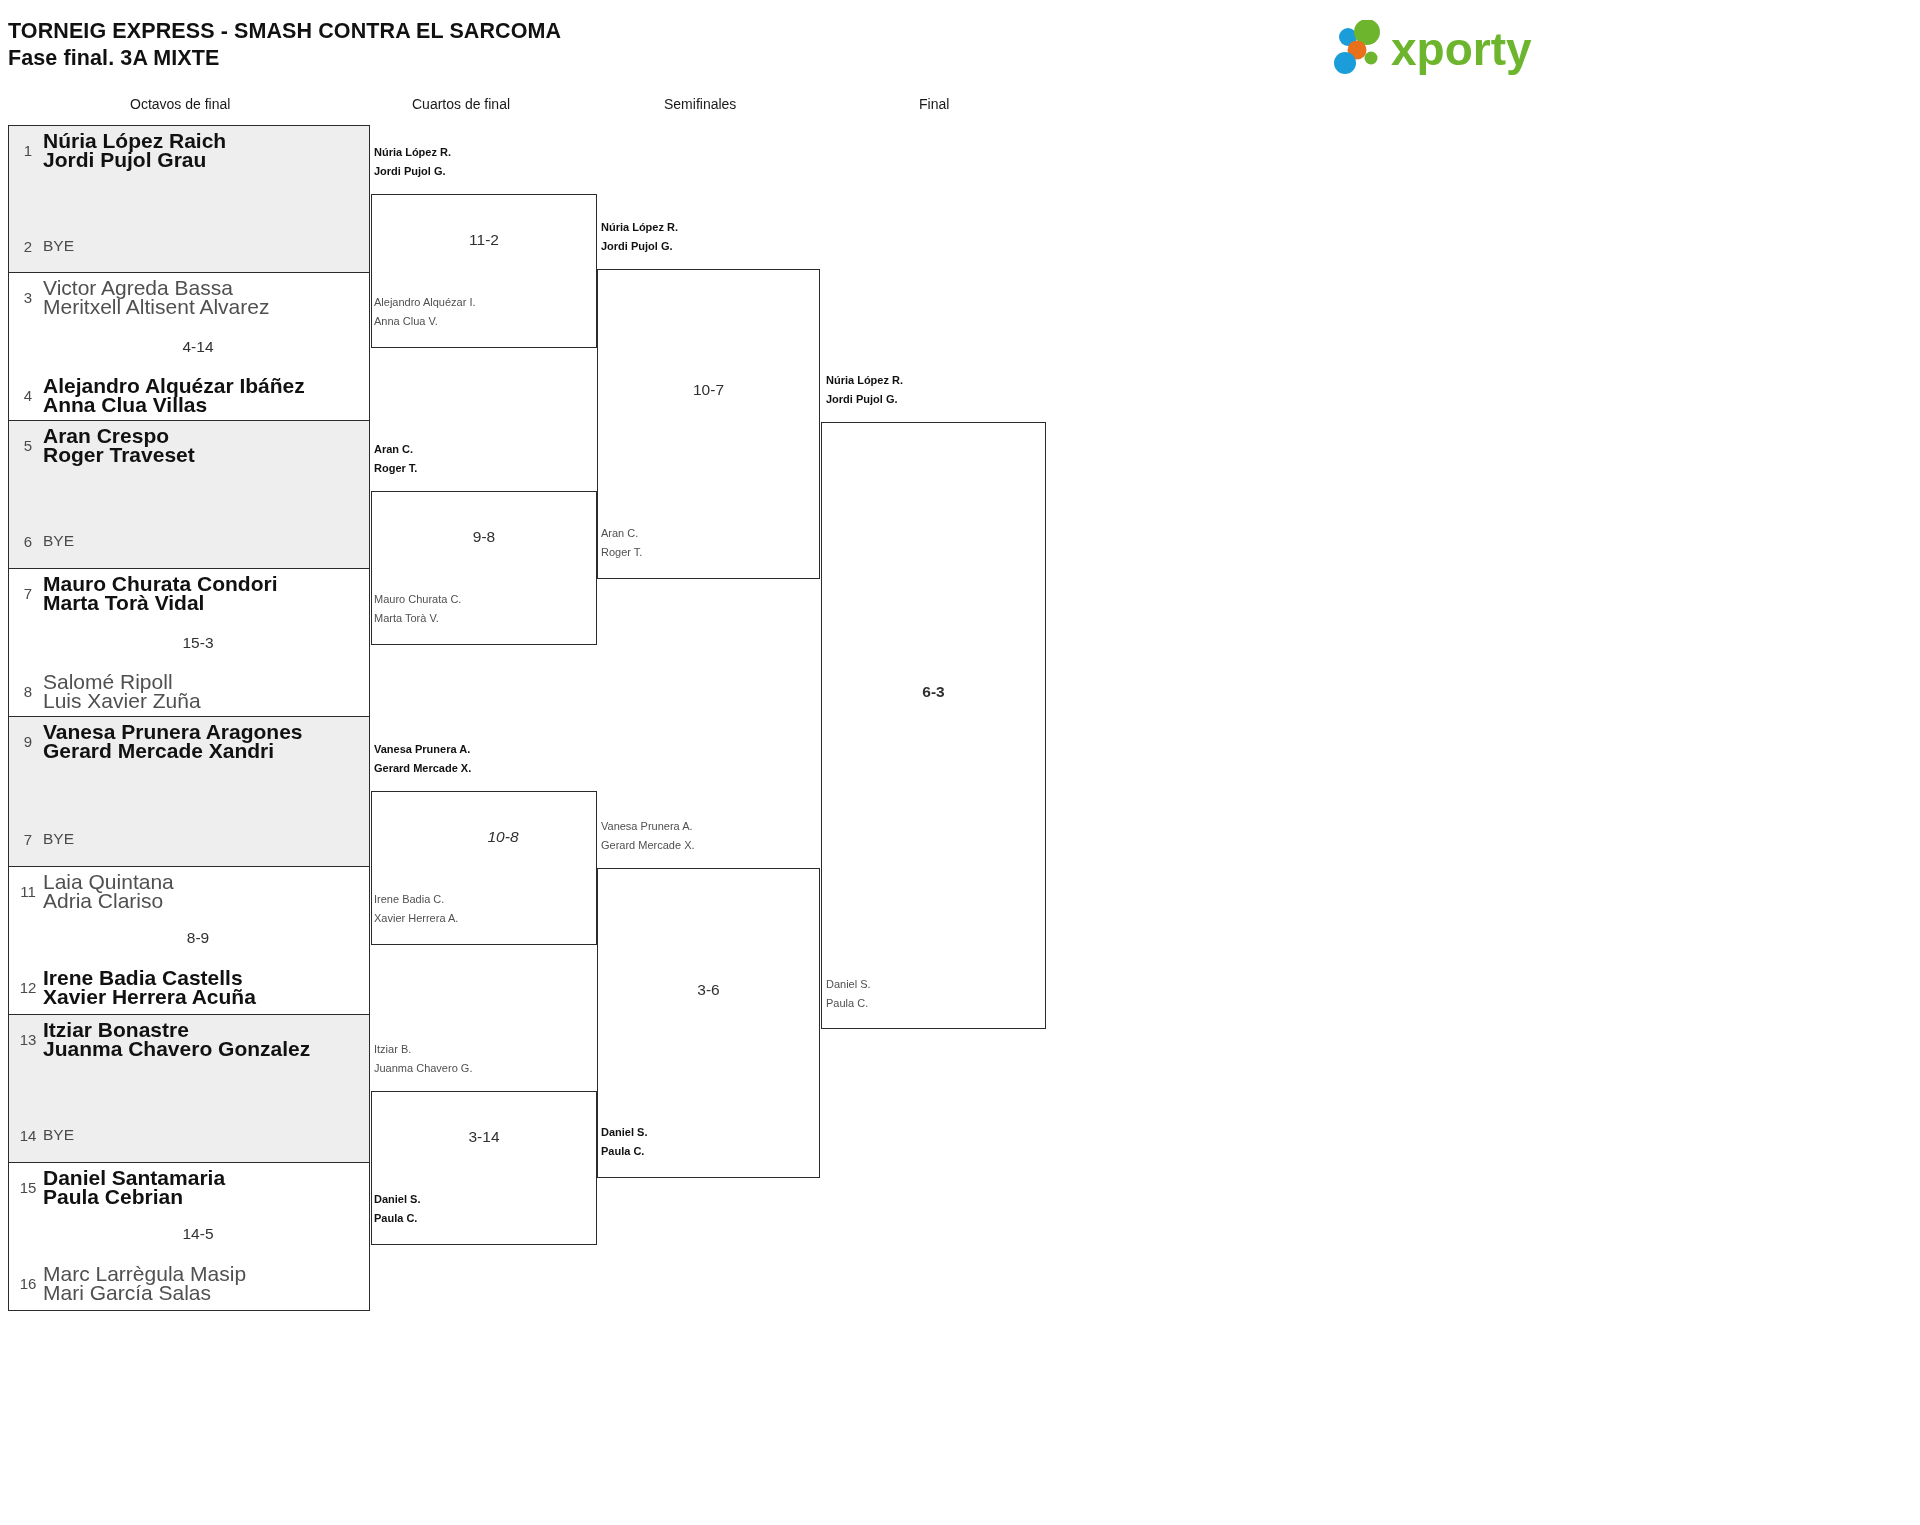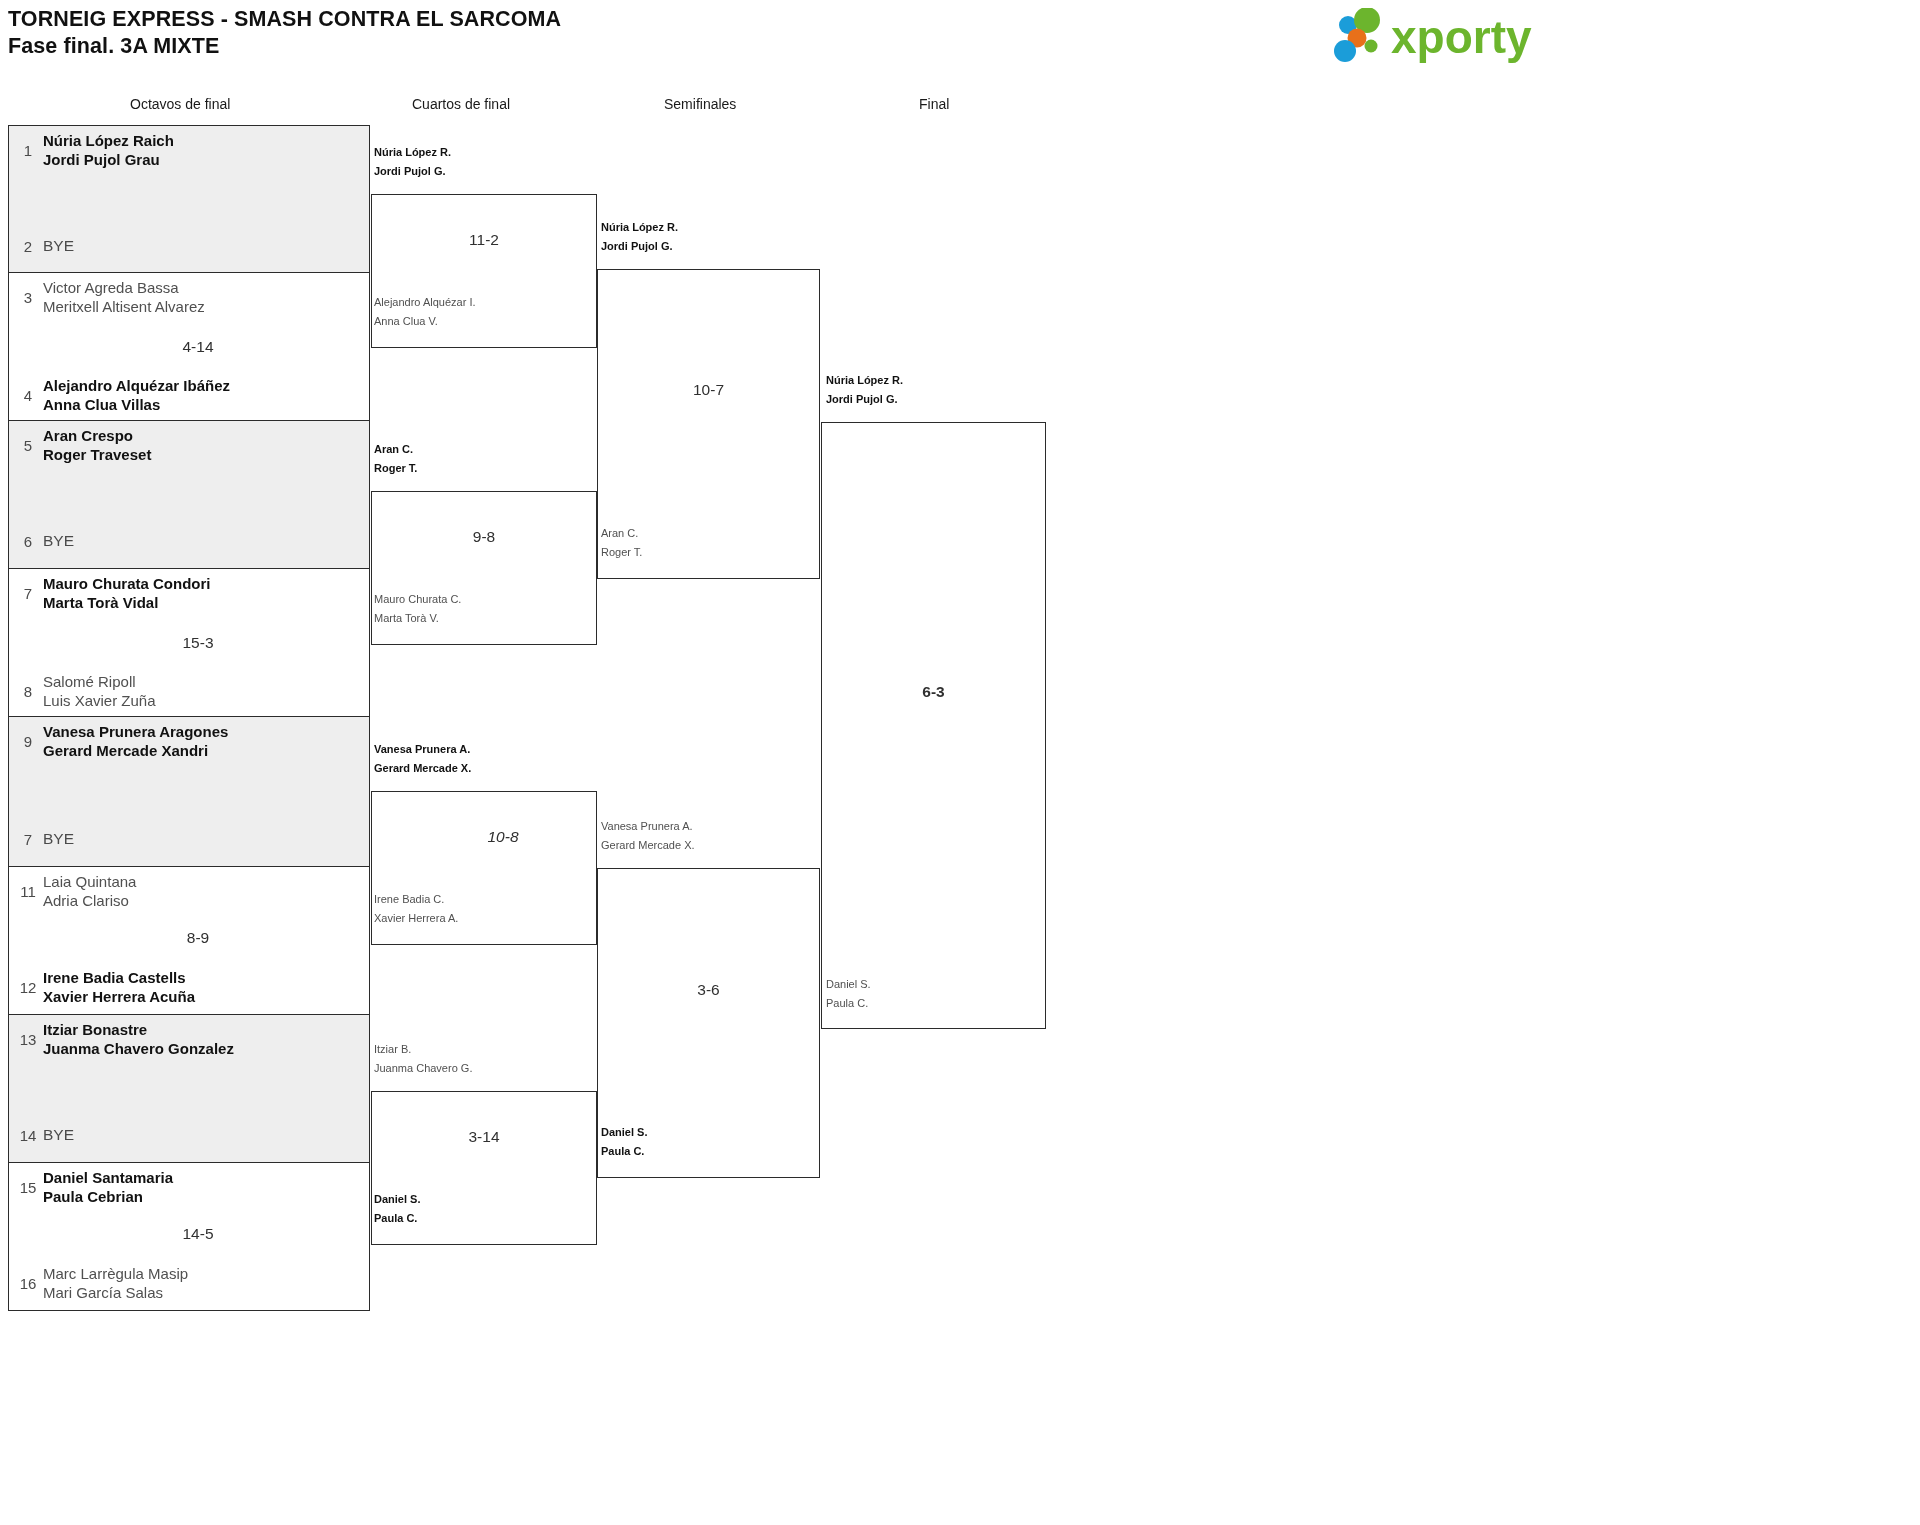--- a/index.html
+++ b/index.html
@@ -5,40 +5,40 @@
   html,body{margin:0;padding:0;}
   body{
     width:1920px;height:1525px;
     background:#ffffff;
     font-family:"Liberation Sans","DejaVu Sans",sans-serif;
     color:#1a1a1a;
     overflow:hidden;
     position:relative;
   }
   
-  #header{position:absolute;left:0;top:0;width:1579px;height:70px;}
+  #header{position:absolute;left:0;top:12px;width:1579px;height:70px;}
   #title-block{position:absolute;left:8px;top:6px;}
   .title-line{font-size:21.5px;font-weight:bold;letter-spacing:.1px;line-height:27px;color:#111;white-space:nowrap;}
   
   #logo{position:absolute;right:14px;top:8px;width:232px;height:56px;}
   #logo svg{display:block;}
   
   .round-head{position:absolute;top:96px;font-size:14px;color:#1a1a1a;white-space:nowrap;}
   
   #bracket{position:absolute;left:0;top:0;width:1920px;height:1525px;}
   
   .r16-block{position:absolute;left:8px;width:362px;box-sizing:border-box;
              border-left:1.5px solid #2b2b2b;border-right:1.5px solid #2b2b2b;}
   .r16-block.shaded{background:#eeeeee;}
   .r16-block.topline{border-top:1.5px solid #2b2b2b;}
   .r16-block.botline{border-bottom:1.5px solid #2b2b2b;}
   .slot{position:absolute;left:0;width:100%;height:44px;}
   .seedno{position:absolute;left:6px;top:12px;width:26px;text-align:center;
           font-size:15px;color:#4a4a4a;}
-  .names{position:absolute;left:34px;top:2px;line-height:18.5px;font-size:15px;}
+  .names{position:absolute;left:34px;top:2px;line-height:18.5px;font-size:21px;}
   .names .n{display:block;white-space:nowrap;}
   .win .names{font-weight:bold;color:#111;}
   .lose .names{font-weight:normal;color:#505050;}
   .bye-label{position:absolute;left:34px;top:11px;font-size:15.5px;color:#4a4a4a;}
   .score{position:absolute;font-size:15.5px;color:#303030;text-align:center;white-space:nowrap;}
   
   .matchbox{position:absolute;box-sizing:border-box;border:1.5px solid #2b2b2b;}
   .nameplate{position:absolute;line-height:18.5px;font-size:11px;white-space:nowrap;}
   .nameplate .n{display:block;}
   .nameplate.win{font-weight:bold;color:#111;}

